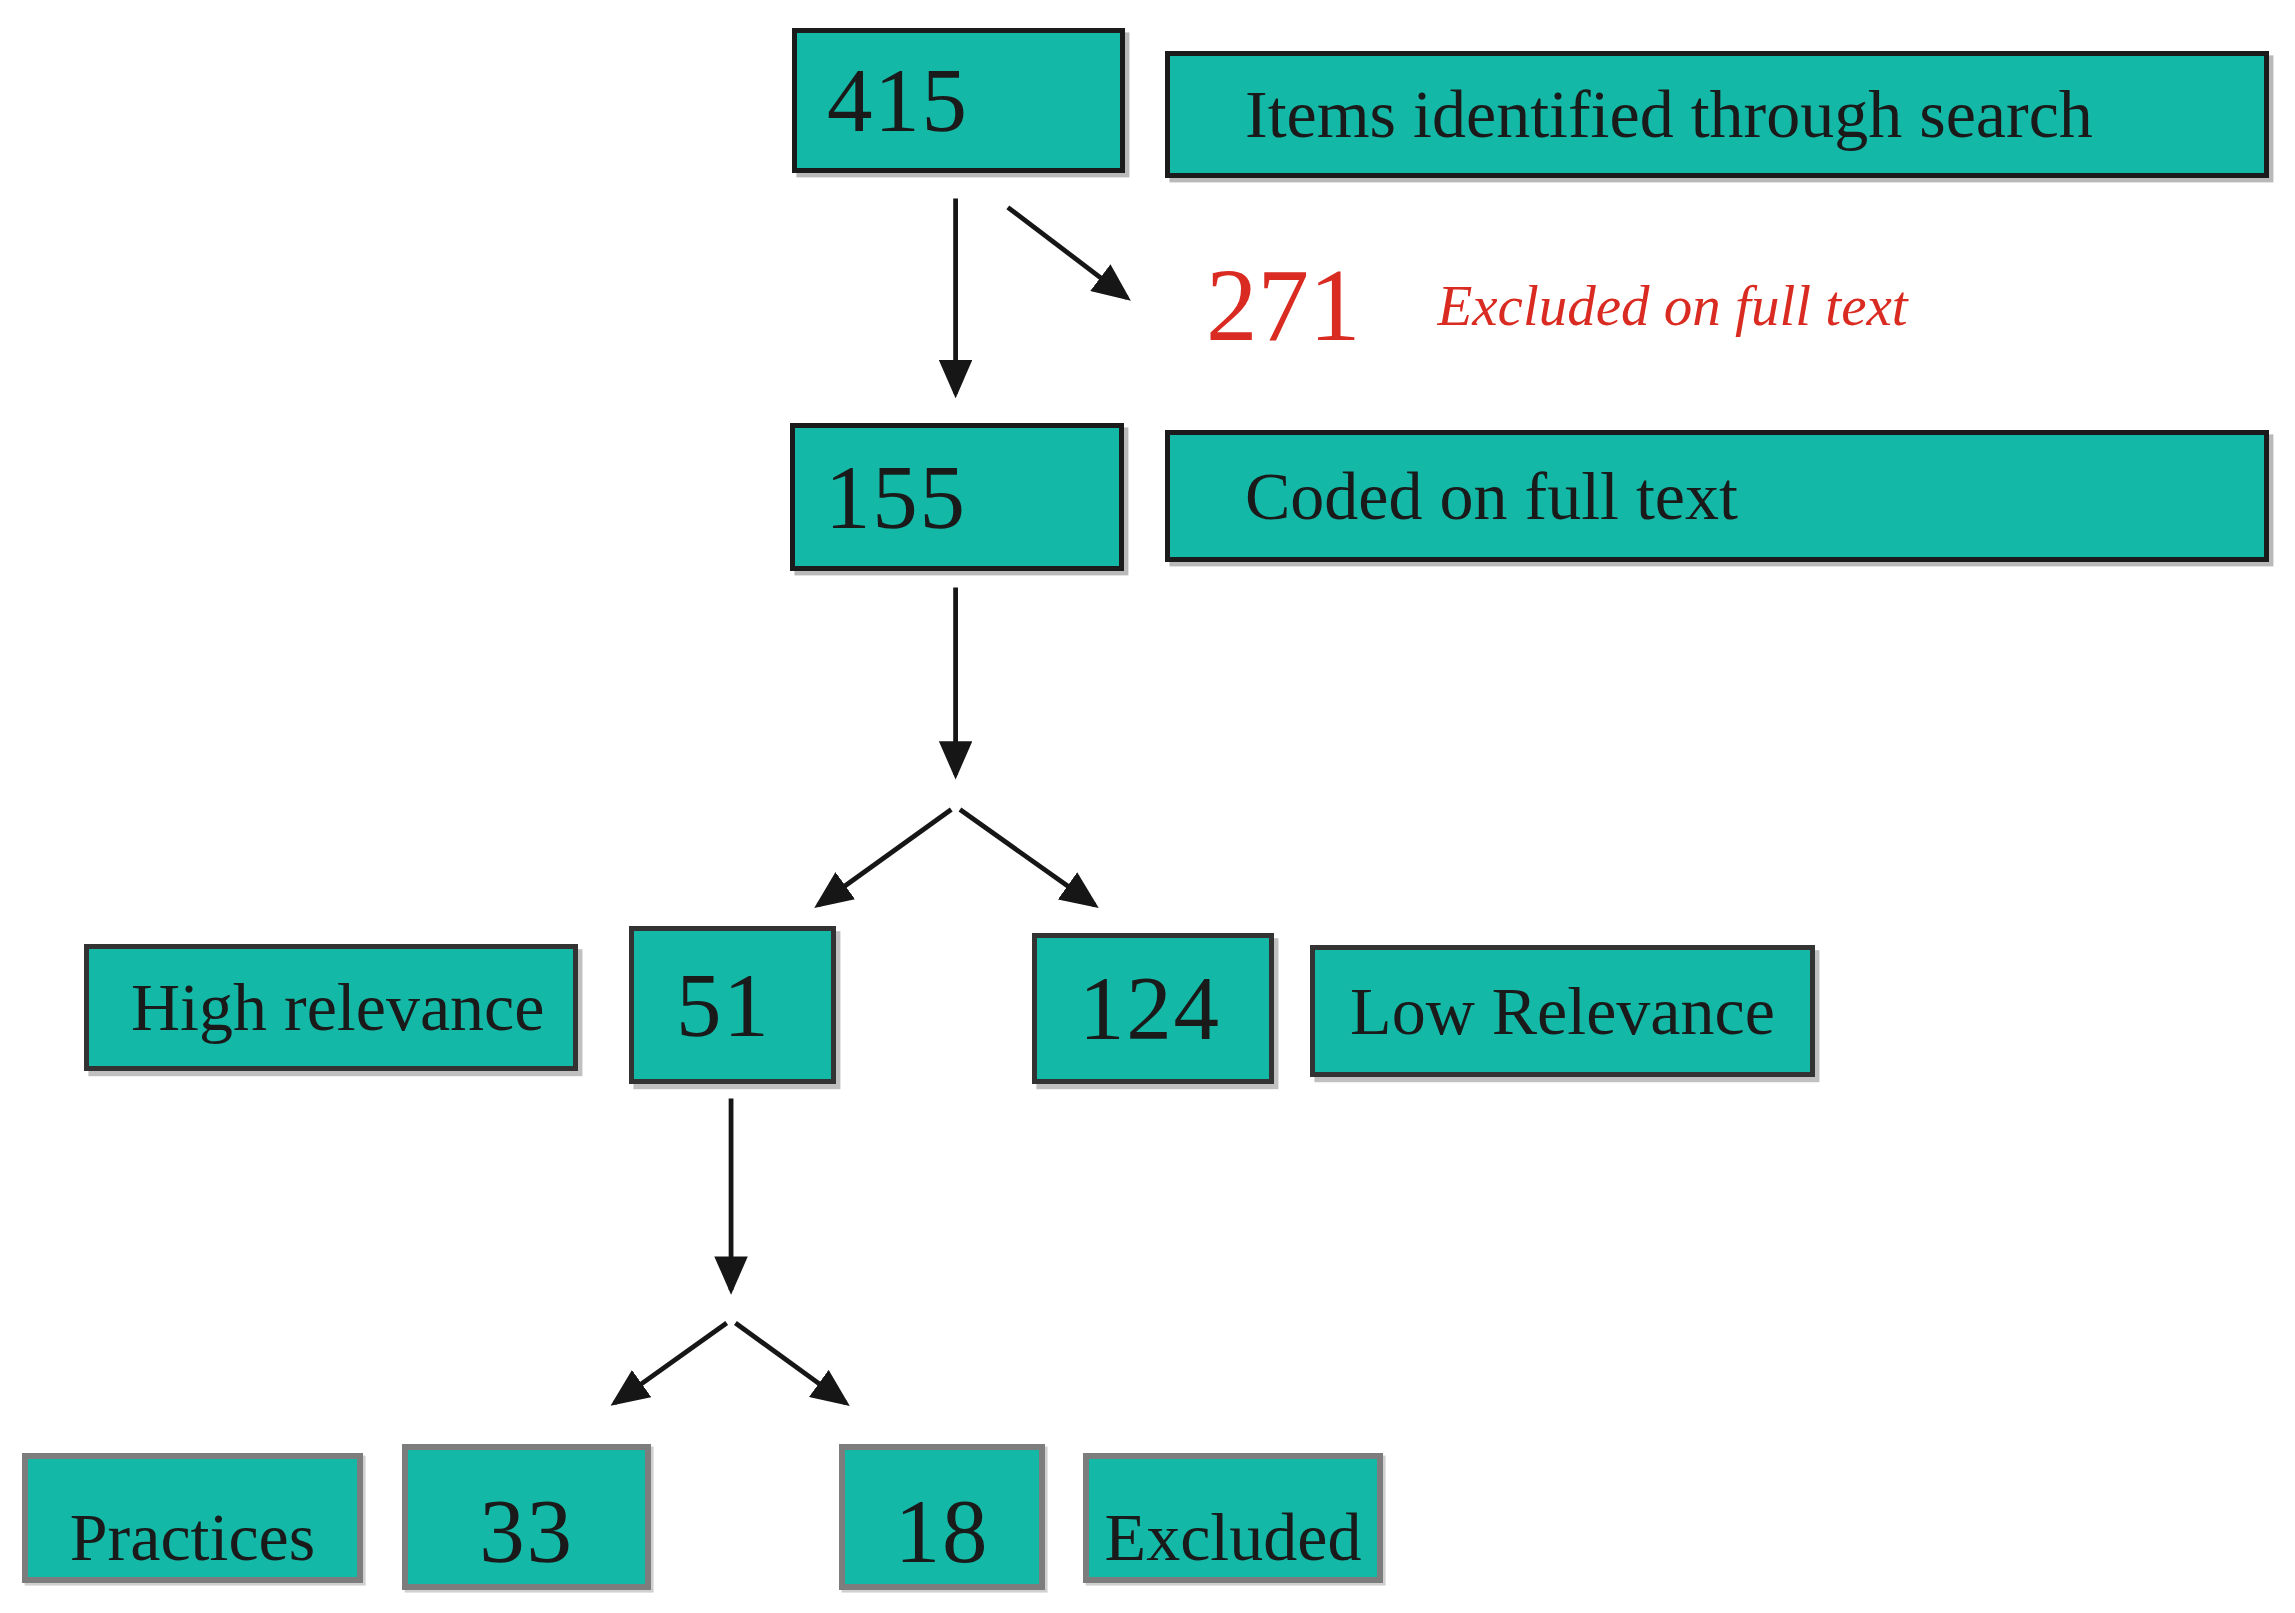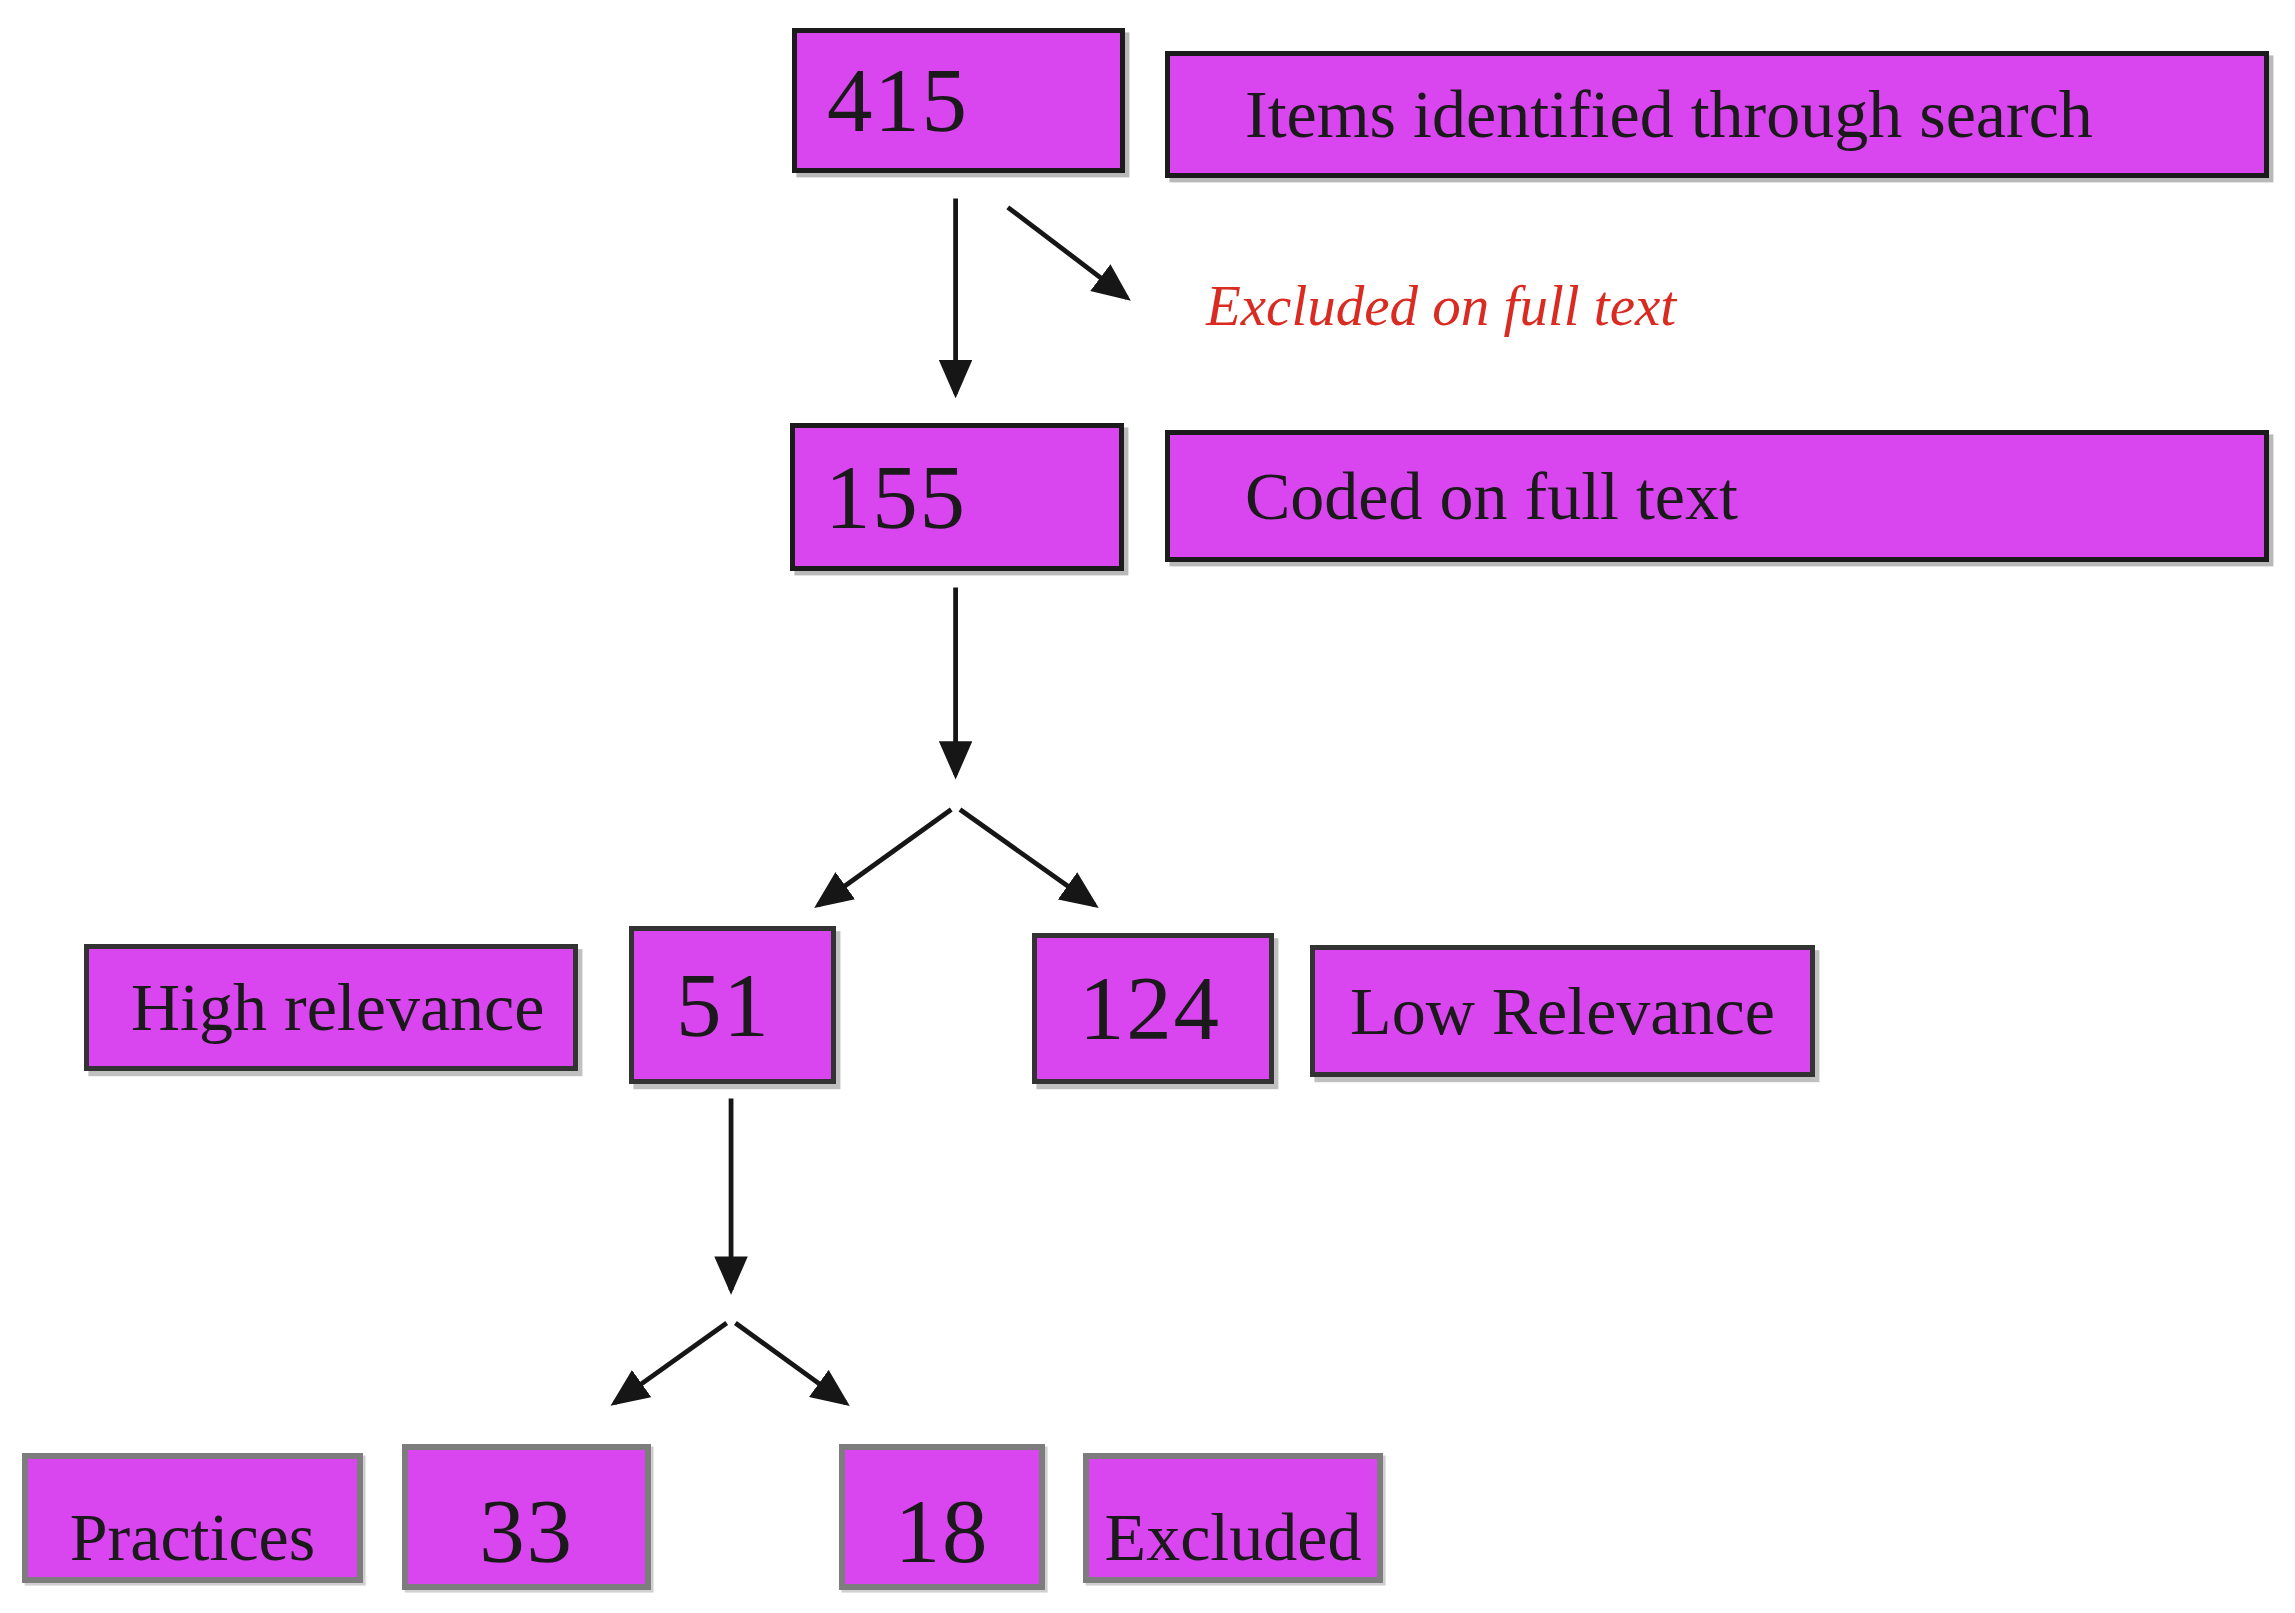--- a/index.html
+++ b/index.html
@@ -11,21 +11,21 @@
     position: relative;
     width: 2295px;
     height: 1613px;
     background: var(--background, #ffffff);
     font-family: "Liberation Serif", "DejaVu Serif", serif;
     color: #1a1a1a;
     overflow: hidden;
   }
   .box {
     position: absolute;
-    background: #d946ef;
+    background: #14b8a6;
     display: flex;
     align-items: center;
     box-sizing: border-box;
   }
   .box-dark {
     border: 5.2px solid var(--box-border-dark, #1b1b1b);
     box-shadow: 4.4px 4.4px 0 rgba(128,128,128,0.55);
   }
   .box-mid {
     border: 5.2px solid var(--box-border-mid, #333333);
@@ -111,20 +111,21 @@
   </svg>
 
   <div id="identified-count" class="box box-dark pad-s">
     <span class="count-text">415</span>
   </div>
   <div id="identified-label" class="box box-dark pad-l">
     <span class="label-text">Items identified through search</span>
   </div>
 
   <div class="excluded-row">
+    <span class="excluded-count">271</span>
     <span class="excluded-label">Excluded on full text</span>
   </div>
 
   <div id="coded-count" class="box box-dark pad-s">
     <span class="count-text">155</span>
   </div>
   <div id="coded-label" class="box box-dark pad-l">
     <span class="label-text">Coded on full text</span>
   </div>
 

